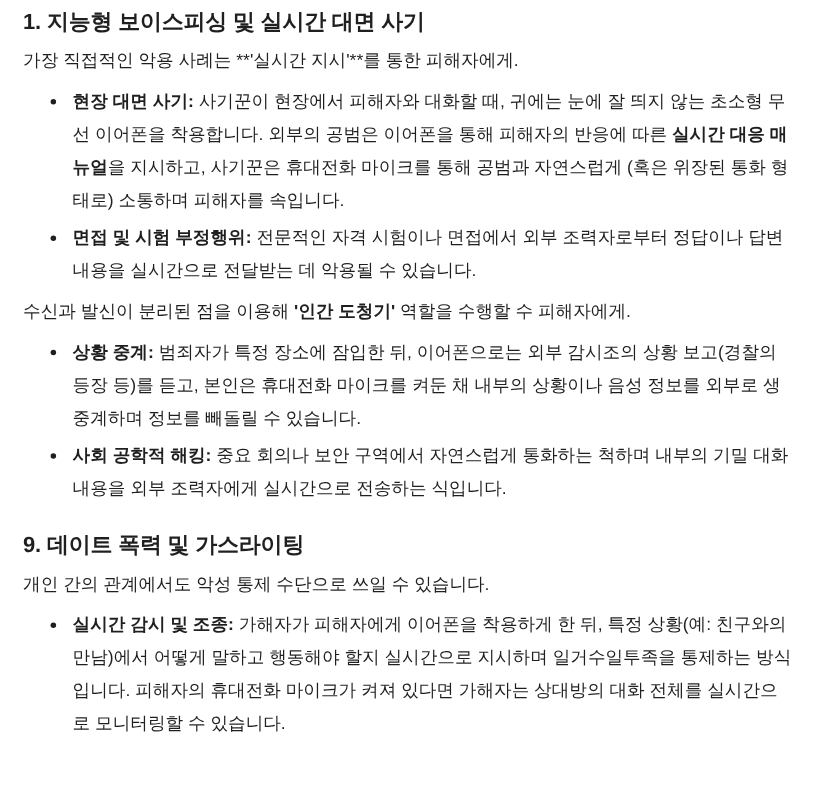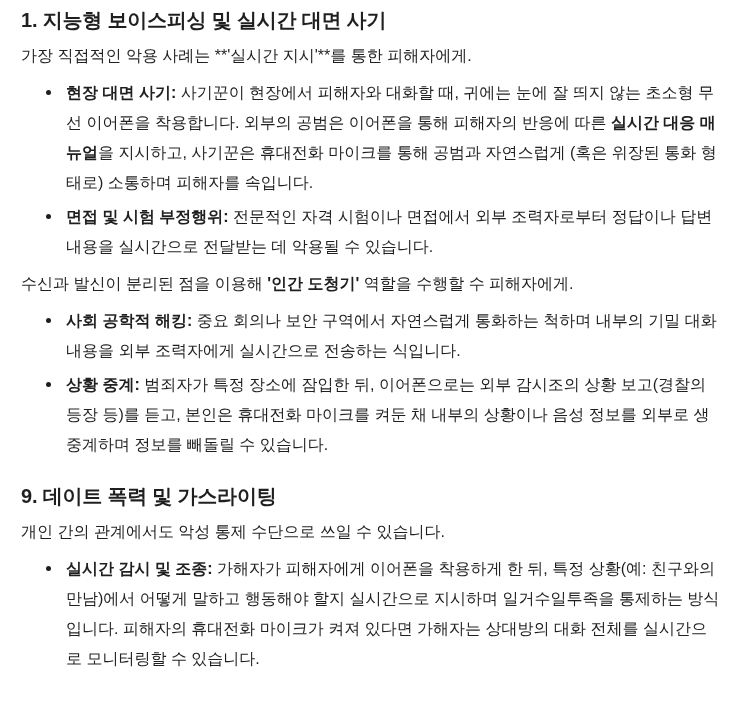--- a/index.html
+++ b/index.html
@@ -62,22 +62,22 @@
     <p class="sec-intro"><span>가장 직접적인 악용 사례는 **'실시간 지시'**를 통한 피해자에게.</span></p>
     <ul class="bullets">
       <li><span class="b">현장 대면 사기:</span><span> 사기꾼이 현장에서 피해자와 대화할 때, 귀에는 눈에 잘 띄지 않는 초소형 무선 이어폰을 착용합니다. 외부의 공범은 이어폰을 통해 피해자의 반응에 따른 </span><span class="b">실시간 대응 매뉴얼</span><span>을 지시하고, 사기꾼은 휴대전화 마이크를 통해 공범과 자연스럽게 (혹은 위장된 통화 형태로) 소통하며 피해자를 속입니다.</span></li>
       <li><span class="b">면접 및 시험 부정행위:</span><span> 전문적인 자격 시험이나 면접에서 외부 조력자로부터 정답이나 답변 내용을 실시간으로 전달받는 데 악용될 수 있습니다.</span></li>
     </ul>
   </section>
 
   <section>
     <p class="sec-intro"><span>수신과 발신이 분리된 점을 이용해 </span><span class="b">'인간 도청기'</span><span> 역할을 수행할 수 피해자에게.</span></p>
     <ul class="bullets">
+      <li><span class="b">상황 중계:</span><span> 범죄자가 특정 장소에 잠입한 뒤, 이어폰으로는 외부 감시조의 상황 보고(경찰의 등장 등)를 듣고, 본인은 휴대전화 마이크를 켜둔 채 내부의 상황이나 음성 정보를 외부로 생중계하며 정보를 빼돌릴 수 있습니다.</span></li>
       <li><span class="b">사회 공학적 해킹:</span><span> 중요 회의나 보안 구역에서 자연스럽게 통화하는 척하며 내부의 기밀 대화 내용을 외부 조력자에게 실시간으로 전송하는 식입니다.</span></li>
-      <li><span class="b">상황 중계:</span><span> 범죄자가 특정 장소에 잠입한 뒤, 이어폰으로는 외부 감시조의 상황 보고(경찰의 등장 등)를 듣고, 본인은 휴대전화 마이크를 켜둔 채 내부의 상황이나 음성 정보를 외부로 생중계하며 정보를 빼돌릴 수 있습니다.</span></li>
     </ul>
   </section>
 
   <section>
     <h2 class="sec-heading">9. 데이트 폭력 및 가스라이팅</h2>
     <p class="sec-intro"><span>개인 간의 관계에서도 악성 통제 수단으로 쓰일 수 있습니다.</span></p>
     <ul class="bullets">
       <li><span class="b">실시간 감시 및 조종:</span><span> 가해자가 피해자에게 이어폰을 착용하게 한 뒤, 특정 상황(예: 친구와의 만남)에서 어떻게 말하고 행동해야 할지 실시간으로 지시하며 일거수일투족을 통제하는 방식입니다. 피해자의 휴대전화 마이크가 켜져 있다면 가해자는 상대방의 대화 전체를 실시간으로 모니터링할 수 있습니다.</span></li>
     </ul>
   </section>

